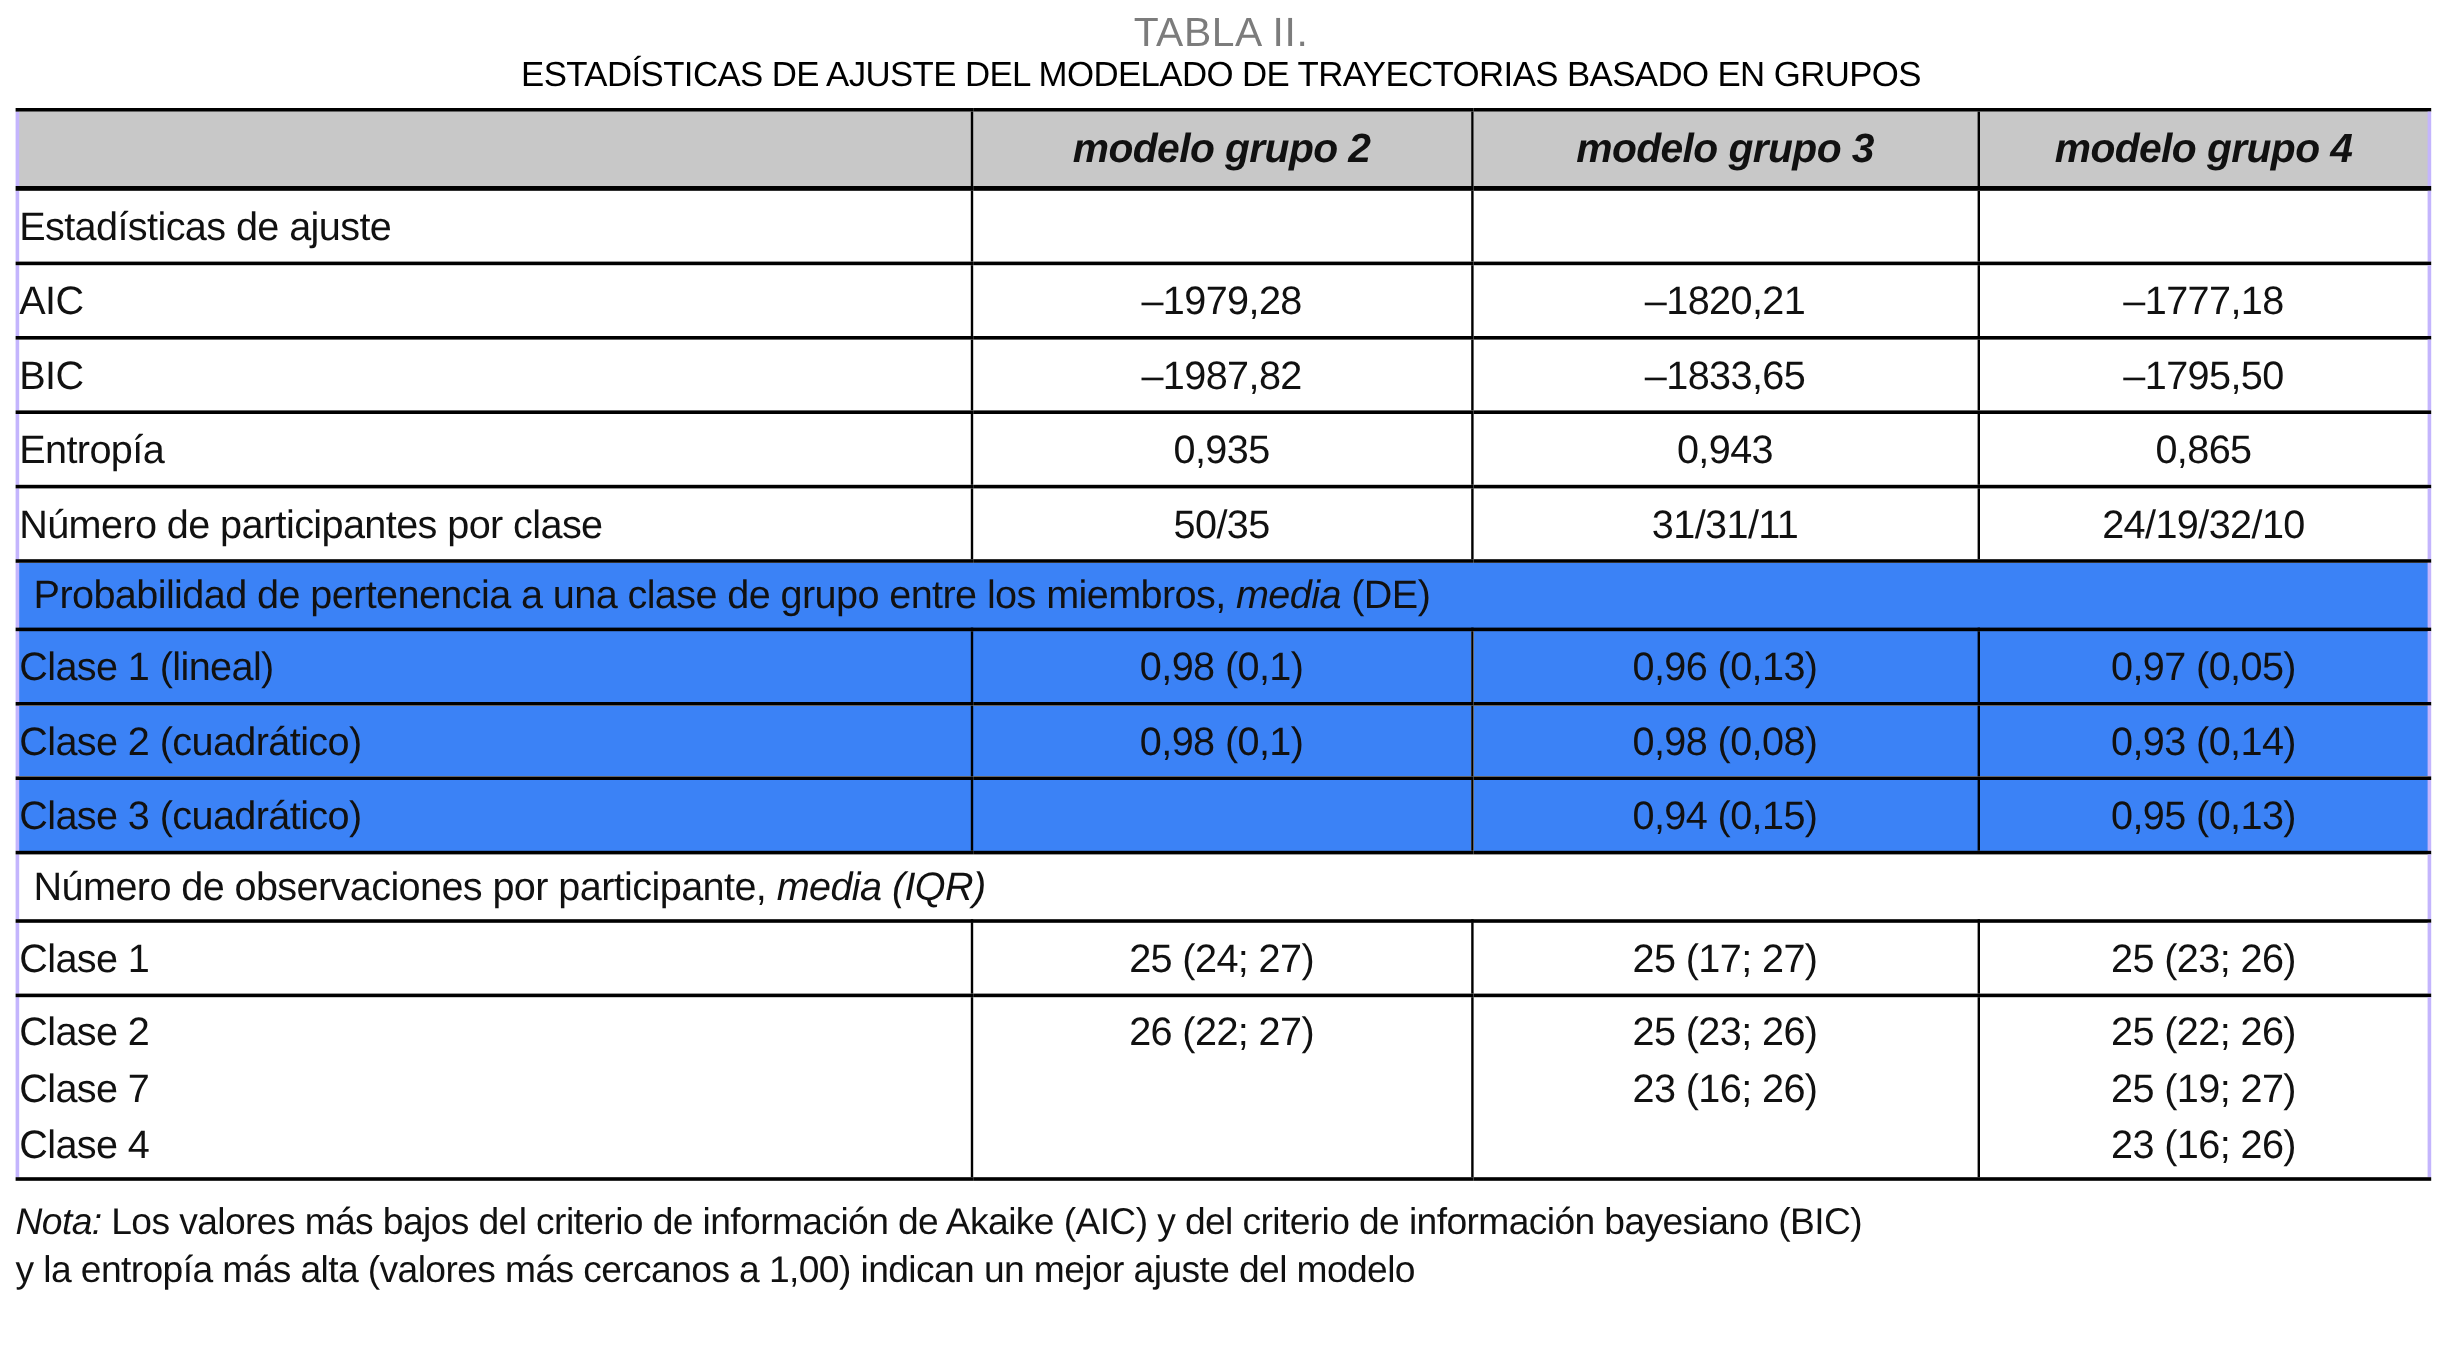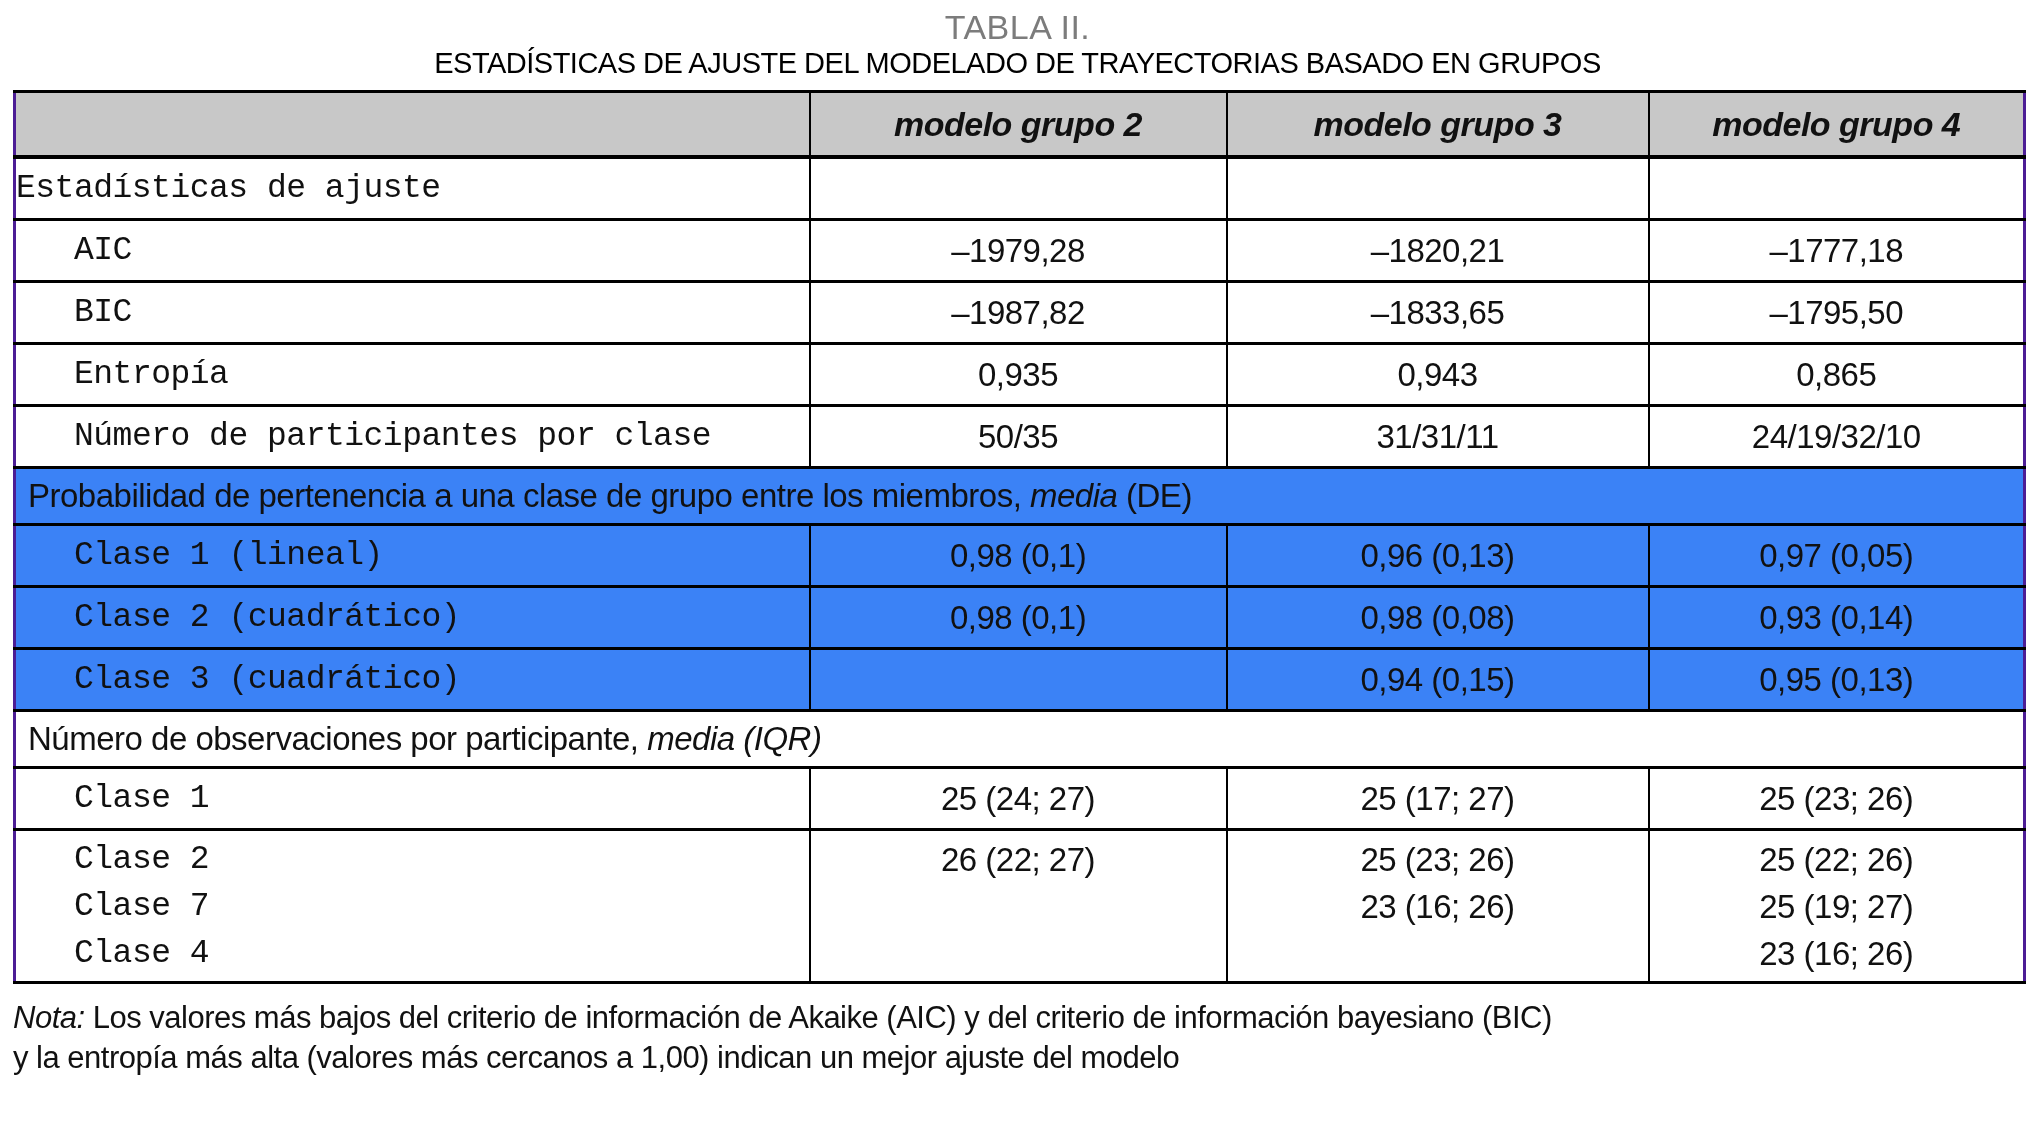--- a/index.html
+++ b/index.html
@@ -25,21 +25,21 @@
     text-align: center;
     font-size: 29px;
     letter-spacing: -0.5px;
     color: #000000;
   }
   table.stats {
     border-collapse: collapse;
     table-layout: fixed;
     width: 2010px;
     margin: 10px 0 0 13px;
-    border: 3px solid #4c1d95;
+    border: 3px solid #c4b5fd;
   }
   table.stats td {
     border-left: 2px solid #000;
     border-right: 2px solid #000;
     border-top: 3px solid #000;
     border-bottom: 3px solid #000;
     font-size: 33px;
     letter-spacing: -0.5px;
     padding: 0;
     overflow: hidden;
@@ -55,22 +55,22 @@
     border-bottom-width: 4px;
   }
   tr.r td { height: 59px; vertical-align: middle; }
   tr.sec td {
     height: 54px;
     vertical-align: middle;
     text-align: left;
     padding-left: 12px;
   }
   .gray { background: #3b82f6; }
-  td.lbl { text-align: left; padding-left: 14px; font-family: Liberation Mono, monospace; }
-  td.lbl.indent { padding-left: 58px; }
+  td.lbl { text-align: left; padding-left: 14px; }
+  td.lbl.indent { }
   td.val { text-align: center; }
   .em { font-style: italic; }
   tr.multiline td {
     height: 145px;
     vertical-align: top;
     padding-top: 5px;
     white-space: pre-line;
     line-height: 47px;
   }
   .note {

